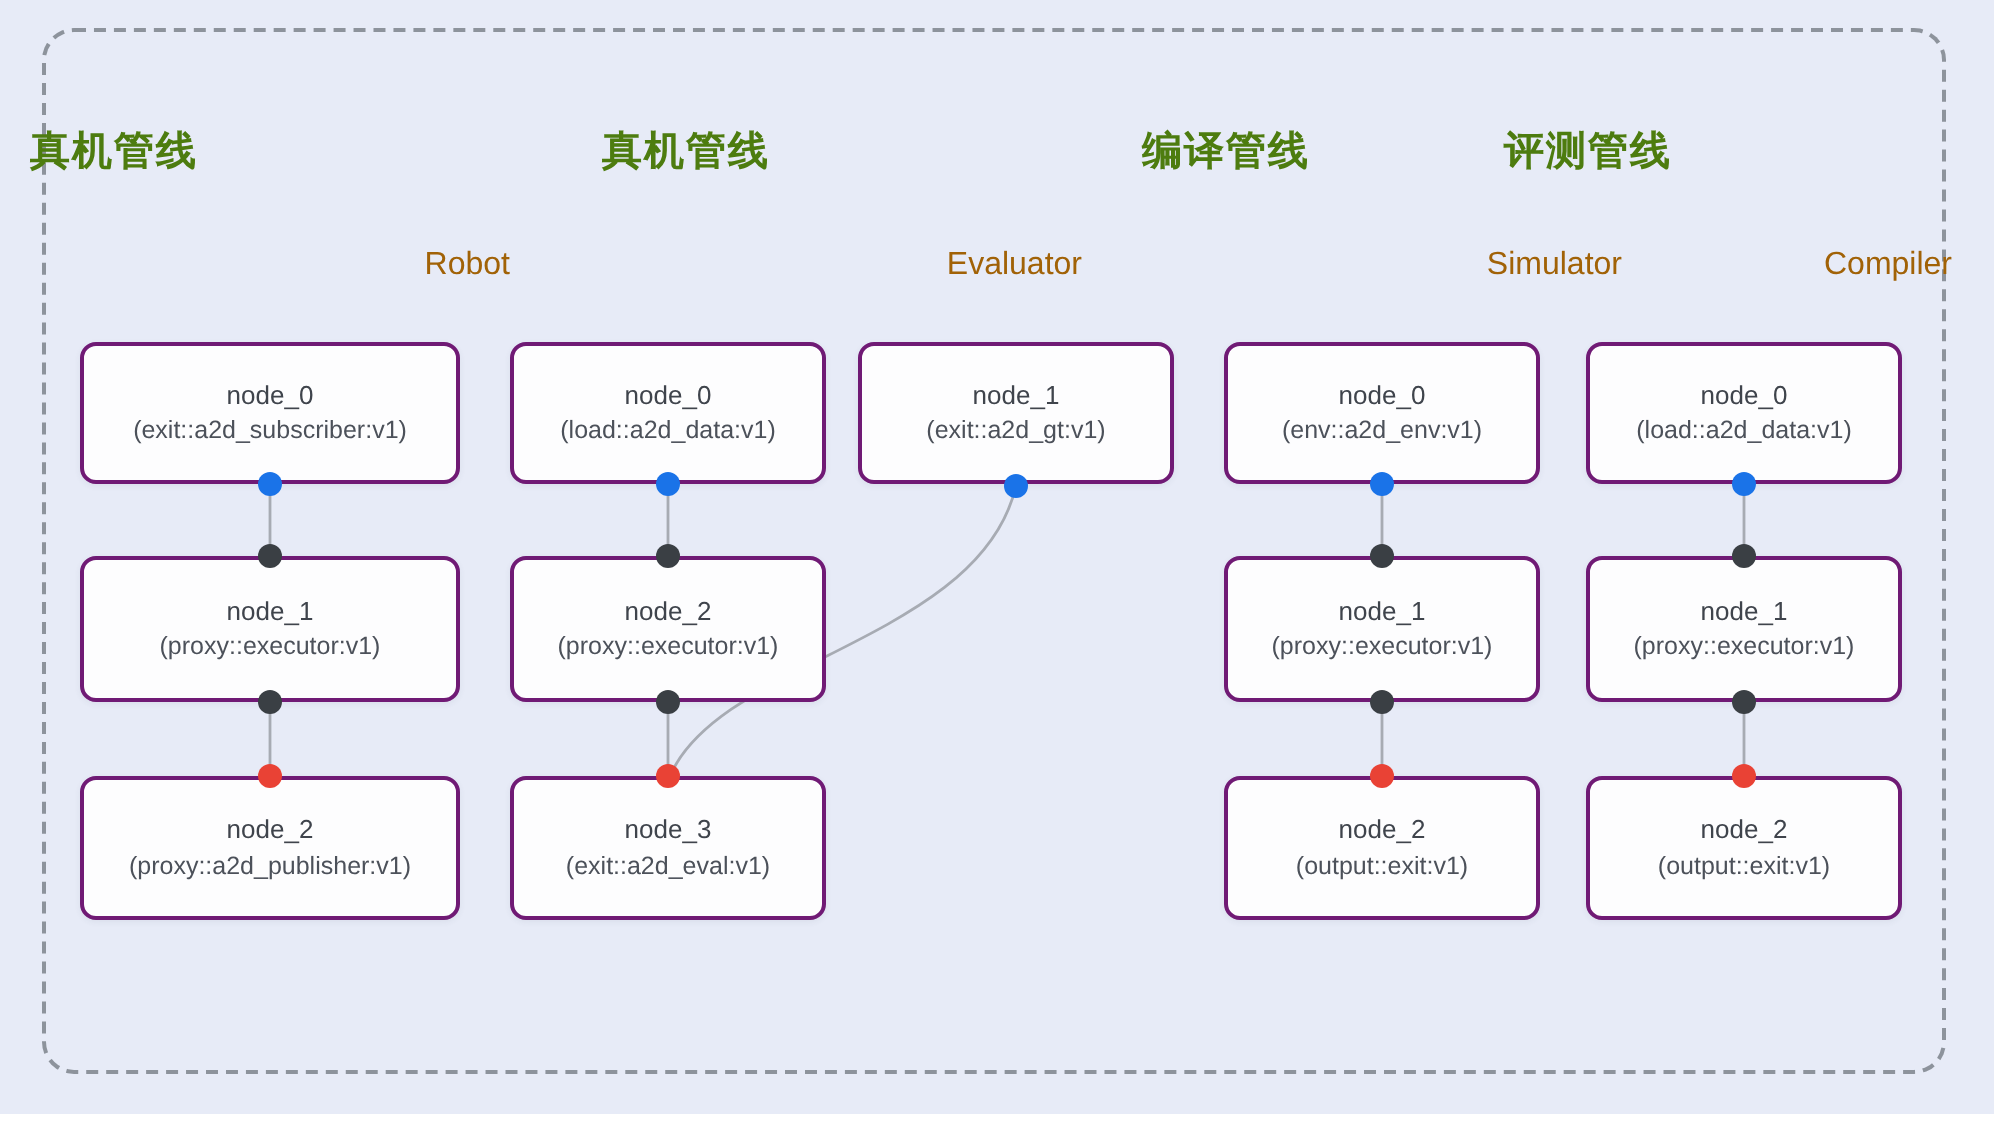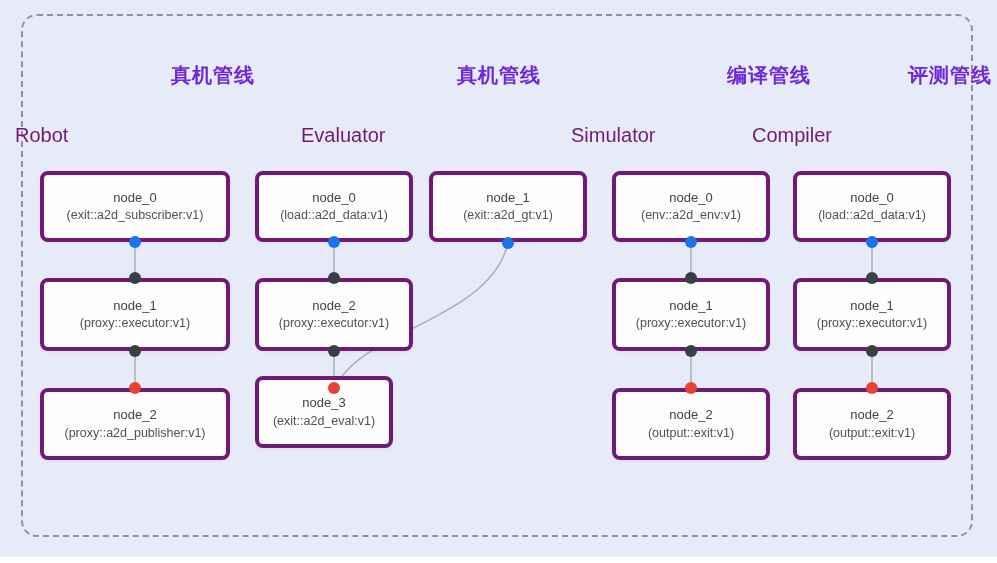--- a/index.html
+++ b/index.html
@@ -9,30 +9,30 @@
     font-family:"Liberation Sans", sans-serif;
   }
   .frame{
     position:absolute;left:21px;top:14px;width:948px;height:519px;
     border:2px dashed #8d939c;border-radius:16px;
   }
   .bottom-strip{
     position:absolute;left:0;bottom:0;width:997px;height:6px;background:#ffffff;
   }
   .col-title-cn{
-    position:absolute;top:62px;width:240px;text-align:right;
-    font-size:20px;font-weight:700;color:#6d28d9;letter-spacing:1px;
+    position:absolute;top:62px;width:240px;text-align:left;
+    font-size:20px;font-weight:700;color:#4d7c0f;letter-spacing:1px;
   }
   .col-title-en{
-    position:absolute;top:124px;width:240px;text-align:left;
-    font-size:20px;font-weight:400;color:#701a75;
+    position:absolute;top:124px;width:240px;text-align:right;
+    font-size:16px;font-weight:400;color:#a16207;
   }
   .node{
     position:absolute;z-index:2;box-sizing:border-box;
-    background:#fdfdfe;border:4px solid #701a75;border-radius:8px;
+    background:#fdfdfe;border:2px solid #701a75;border-radius:8px;
     box-shadow:0 1px 3px rgba(60,70,90,0.07);
     display:flex;flex-direction:column;align-items:center;justify-content:center;gap:3px;
   }
   .node-title{font-size:13px;color:#3f444c;line-height:1.2;}
   .node-sub{font-size:12.5px;color:#4c515a;line-height:1.2;}
   .dot{position:absolute;width:12px;height:12px;border-radius:50%;z-index:3;}
   .dot.blue{background:#1a73e8;}
   .dot.dark{background:#3a3f44;}
   .dot.red{background:#e94235;}
   svg.edges{position:absolute;left:0;top:0;z-index:1;}
@@ -88,21 +88,21 @@
   <div class="node-sub">(load::a2d_data:v1)</div>
 </div>
 <div class="node" style="left:429px;top:171px;width:158px;height:71px">
   <div class="node-title">node_1</div>
   <div class="node-sub">(exit::a2d_gt:v1)</div>
 </div>
 <div class="node" style="left:255px;top:278px;width:158px;height:73px">
   <div class="node-title">node_2</div>
   <div class="node-sub">(proxy::executor:v1)</div>
 </div>
-<div class="node" style="left:255px;top:376px;width:138px;height:72px">
+<div class="node" style="left:255px;top:388px;width:158px;height:72px">
   <div class="node-title">node_3</div>
   <div class="node-sub">(exit::a2d_eval:v1)</div>
 </div>
 <div class="dot blue" style="left:328px;top:236px"></div>
 <div class="dot blue" style="left:502px;top:237px"></div>
 <div class="dot dark" style="left:328px;top:272px"></div>
 <div class="dot dark" style="left:328px;top:345px"></div>
 <div class="dot red" style="left:328px;top:382px"></div>
 
 <div class="col-title-cn" style="left:571px">编译管线</div>
@@ -119,21 +119,21 @@
 <div class="node" style="left:612px;top:388px;width:158px;height:72px">
   <div class="node-title">node_2</div>
   <div class="node-sub">(output::exit:v1)</div>
 </div>
 <div class="dot blue" style="left:685px;top:236px"></div>
 <div class="dot dark" style="left:685px;top:272px"></div>
 <div class="dot dark" style="left:685px;top:345px"></div>
 <div class="dot red" style="left:685px;top:382px"></div>
 
 <div class="col-title-cn" style="left:752px">评测管线</div>
-<div class="col-title-en" style="left:752px">Compiler</div>
+<div class="col-title-en" style="left:736px">Compiler</div>
 
 <div class="node" style="left:793px;top:171px;width:158px;height:71px">
   <div class="node-title">node_0</div>
   <div class="node-sub">(load::a2d_data:v1)</div>
 </div>
 <div class="node" style="left:793px;top:278px;width:158px;height:73px">
   <div class="node-title">node_1</div>
   <div class="node-sub">(proxy::executor:v1)</div>
 </div>
 <div class="node" style="left:793px;top:388px;width:158px;height:72px">

